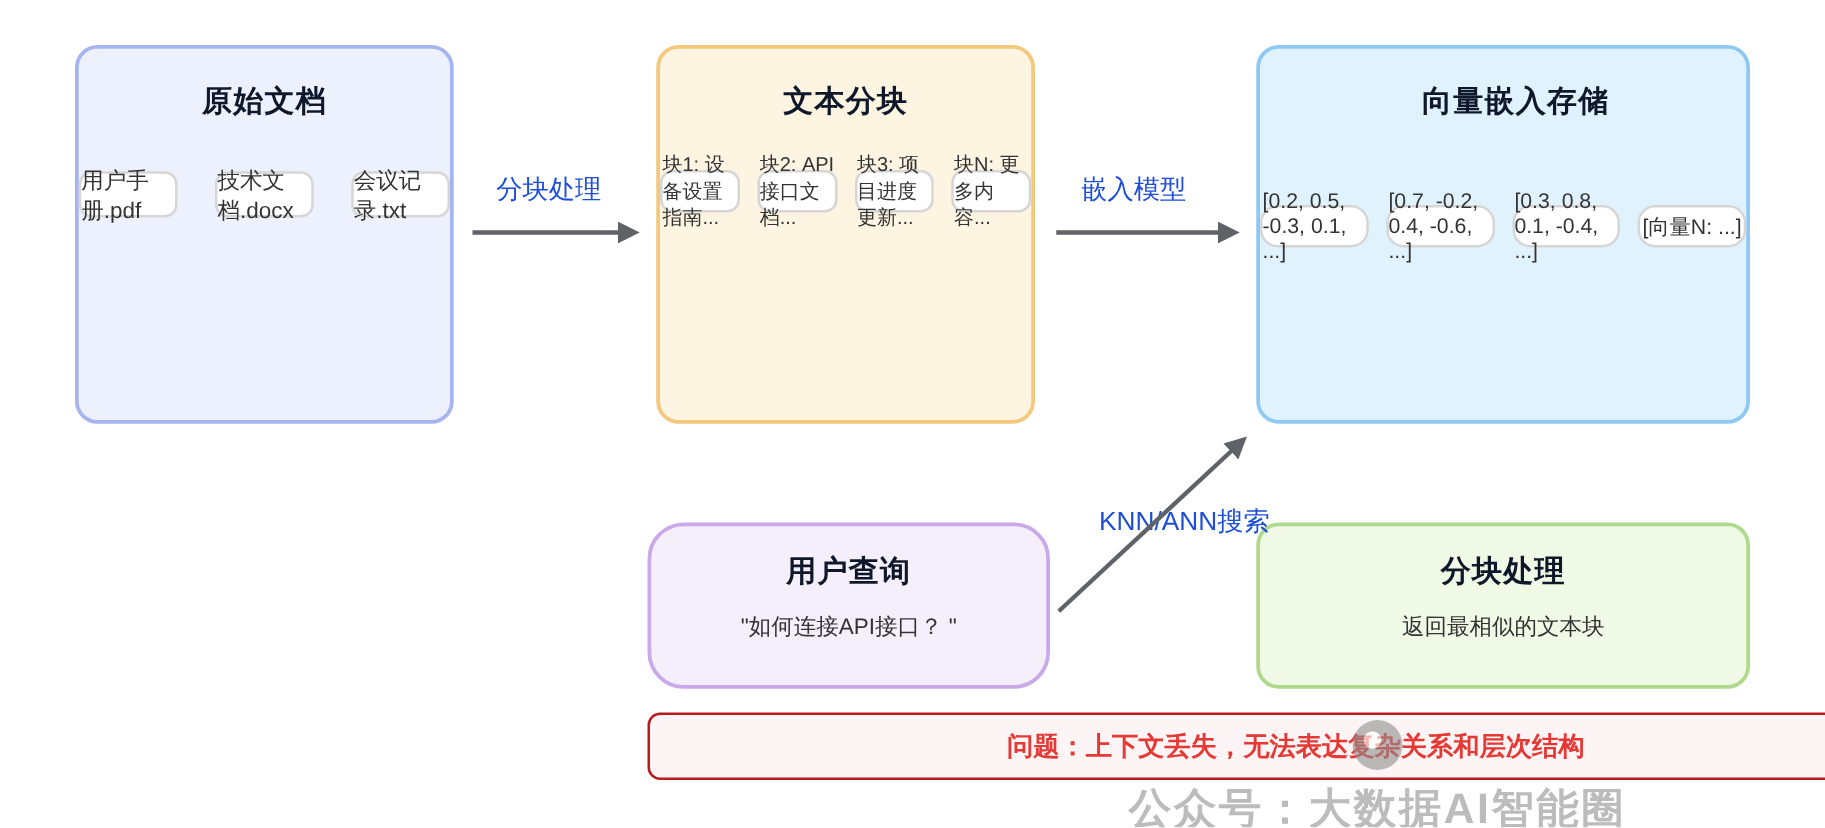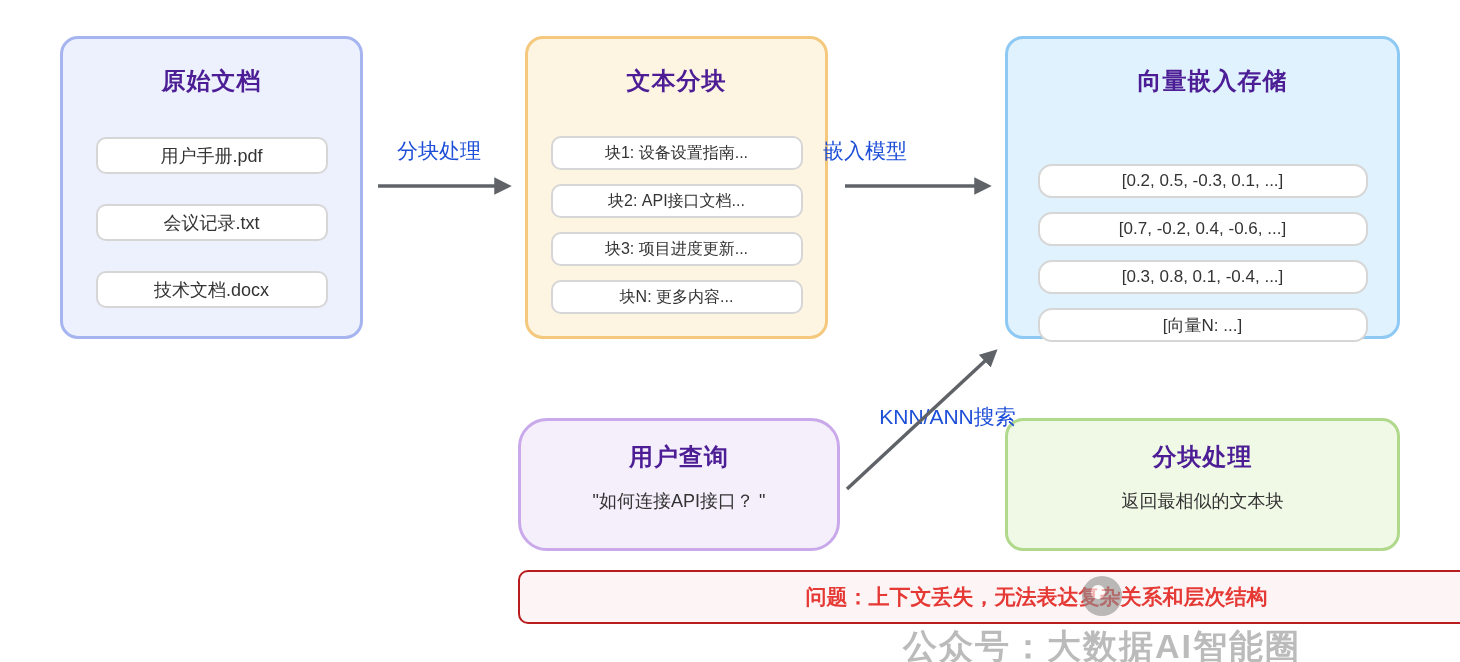--- a/index.html
+++ b/index.html
@@ -1,50 +1,50 @@
 <!DOCTYPE html>
 <html><head>
 <meta charset="utf-8">
 <style>
   * { margin:0; padding:0; box-sizing:border-box; }
   html, body { width:1460px; height:662px; background:#ffffff; font-family:"Liberation Sans", sans-serif; }
   .stage { position:relative; width:1460px; height:662px; overflow:hidden; background:#ffffff; }
 
   .panel { position:absolute; border-radius:18px; border:3px solid #ccc; }
-  .panel-title { text-align:center; font-weight:bold; font-size:24px; color:#4c1d95; letter-spacing:1px; }
+  .panel-title { text-align:center; font-weight:bold; font-size:24px; color:#0f172a; letter-spacing:1px; }
 
   
   #panel-source  { left:60px;   top:36px;  width:303px; height:303px; background:#edf1fd; border-color:#a6b5f0; }
   #panel-chunks  { left:525px;  top:36px;  width:303px; height:303px; background:#fdf4e2; border-color:#f4c87d; }
   #panel-vectors { left:1005px; top:36px;  width:395px; height:303px; background:#e0f2fd; border-color:#8ec9f3;padding-left:20px; }
 
   
   #panel-query   { left:518px;  top:418px; width:322px; height:133px; background:#f5effc; border-color:#c9a9ea;border-radius:29px; }
   #panel-result  { left:1005px; top:418px; width:395px; height:133px; background:#f0f9e6; border-color:#b0d98c; }
 
   .panel .panel-title { padding-top:26px; }
   #panel-query .panel-title, #panel-result .panel-title { padding-top:20px; }
 
-  .cards { position:absolute; left:0; right:0; display:flex; flex-direction:column; align-items:center; }
+  .cards { position:absolute; left:0; right:0; display:flex; flex-direction:row; align-items:center; }
   #panel-source .cards  { top:98px;  gap:30px; }
   #panel-chunks .cards  { top:97px;  gap:14px; }
   #panel-vectors .cards { top:97px;  gap:14px;margin-top:28px; }
 
   .card { background:#ffffff; border:2px solid #d6d6d6; border-radius:10px;
           display:flex; align-items:center; justify-content:center; color:#333; }
   #panel-source .card  { width:232px; height:37px; font-size:18px; }
   #panel-chunks .card  { width:252px; height:34px; font-size:16px; }
   #panel-vectors .card { width:330px; height:34px; font-size:17px; border-radius:14px; }
 
   .panel-subtitle { text-align:center; margin-top:16px; font-size:18px; color:#333; }
 
   
   .arrow-label { position:absolute; font-size:21px; color:#1d4ed8; text-align:center; }
   #label-chunk { left:383px; top:137px; width:112px; }
-  #label-embed { left:809px; top:137px; width:112px; }
+  #label-embed { left:851px; top:137px; width:112px; }
   #label-knn   { left:860px; top:403px; width:175px; }
 
   
   #arrows { position:absolute; left:0; top:0; width:1460px; height:662px; z-index:5; pointer-events:none; }
 
   
   #problem-note { position:absolute; left:518px; top:570px; width:1037px; height:54px;
                   background:#fdf5f5; border:2px solid #b91c1c; border-radius:10px;
                   display:flex; align-items:center; justify-content:center;
                   color:#e53935; font-weight:bold; font-size:21px; z-index:1; }
@@ -59,22 +59,22 @@
 </style>
 </head>
 <body>
 
 <div class="stage">
 
   <div class="panel" id="panel-source">
     <div class="panel-title">原始文档</div>
     <div class="cards">
       <div class="card">用户手册.pdf</div>
+      <div class="card">技术文档.docx</div>
       <div class="card">会议记录.txt</div>
-      <div class="card">技术文档.docx</div>
     </div>
   </div>
 
   <div class="panel" id="panel-chunks">
     <div class="panel-title">文本分块</div>
     <div class="cards">
       <div class="card">块1: 设备设置指南...</div>
       <div class="card">块2: API接口文档...</div>
       <div class="card">块3: 项目进度更新...</div>
       <div class="card">块N: 更多内容...</div>

